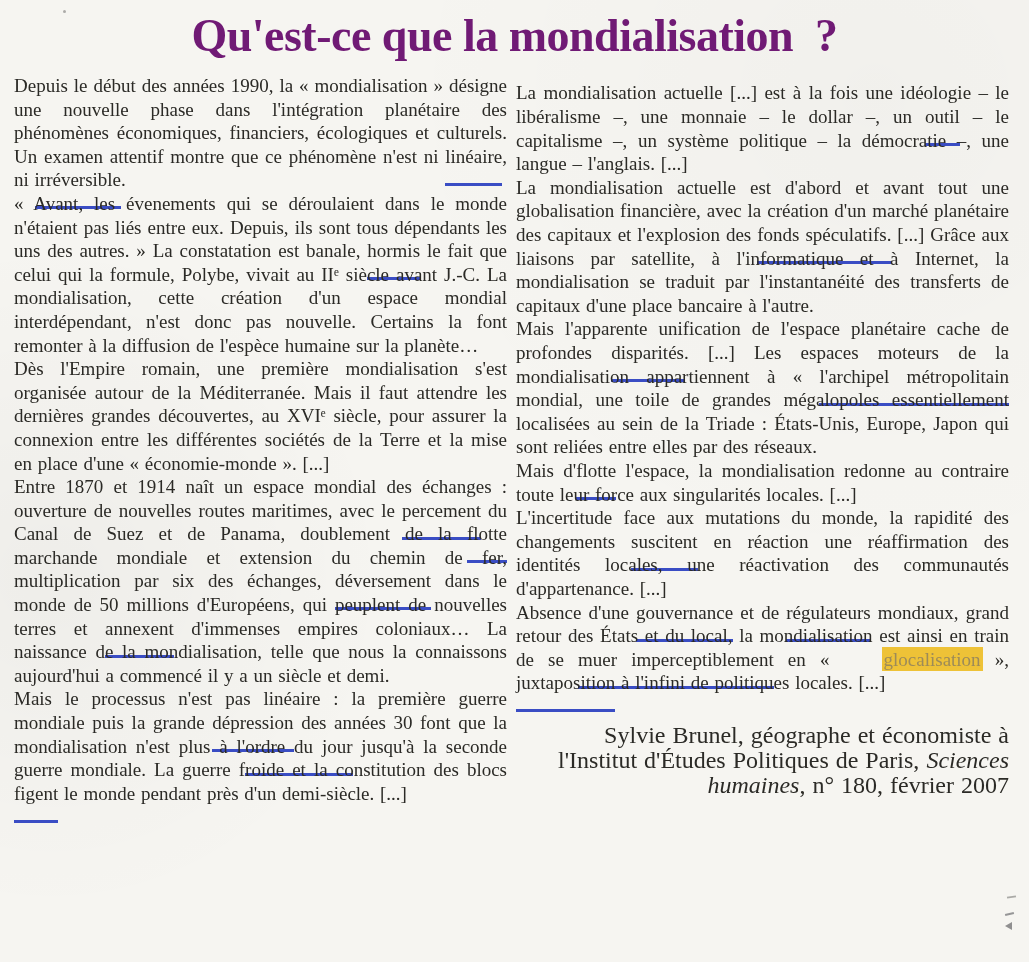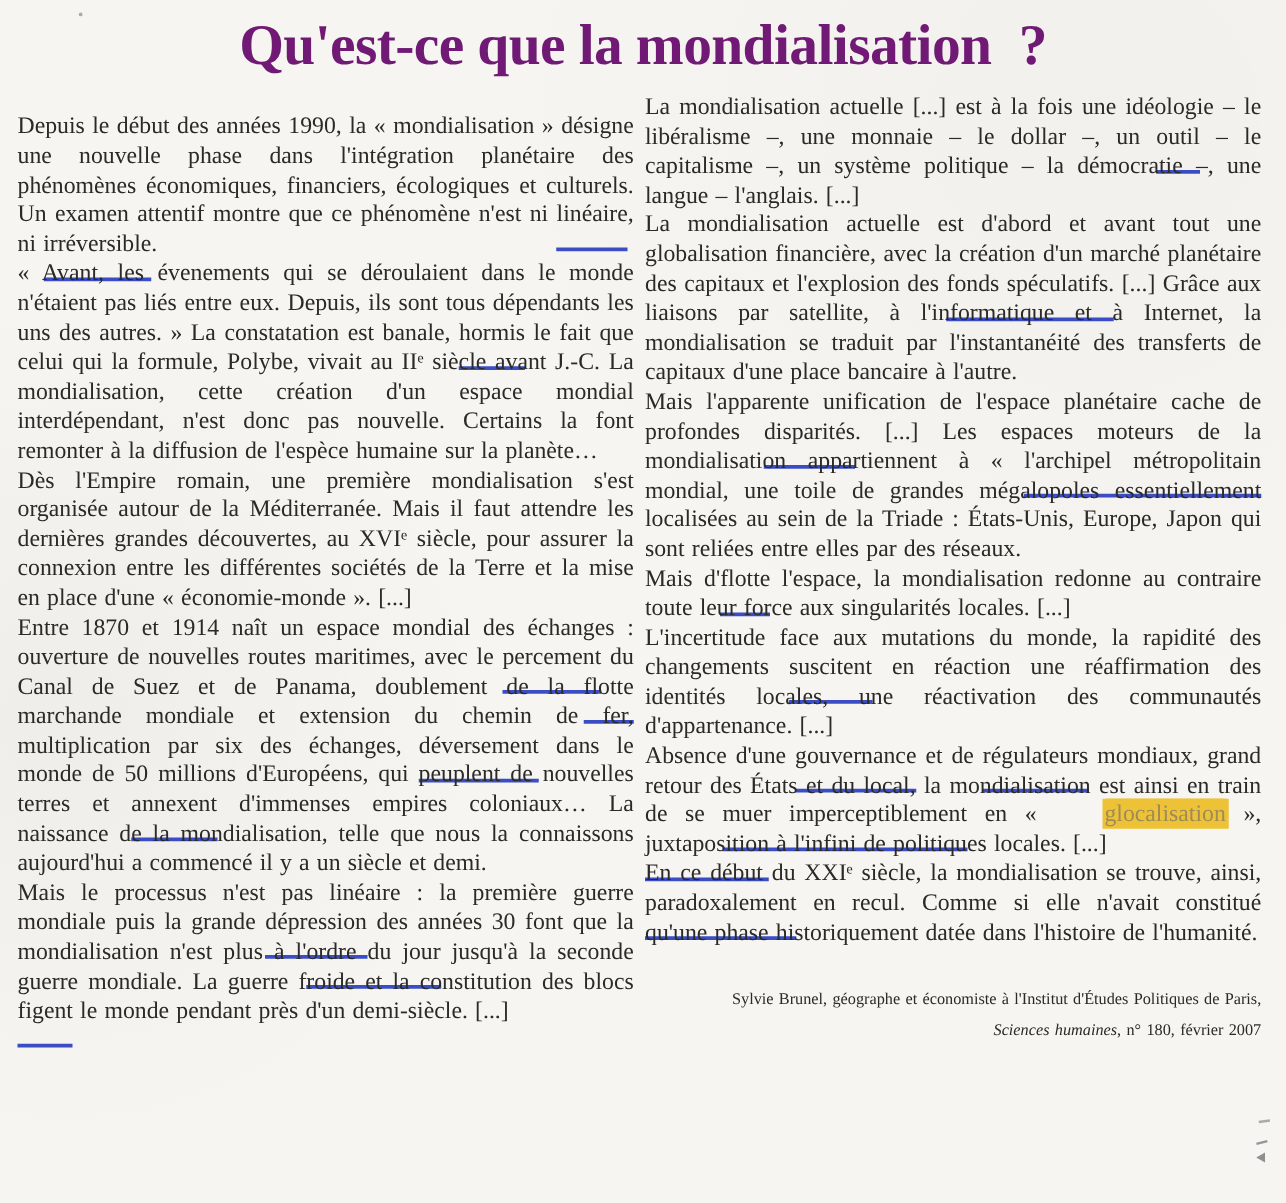--- a/index.html
+++ b/index.html
@@ -49,21 +49,21 @@
     color:var(--hl-ink);
     box-shadow:2px 0 0 var(--highlight), -2px 0 0 var(--highlight);
     padding:2px 0 1px 0;
     margin-left:40px;
   }
   .it{font-style:italic}
   .citation{
     margin-top:28px;
     padding-left:26px;
     text-align:right;
-    font-size:13px;
+    font-size:24px;
     line-height:25px;
   }
   .citation p{margin:0}
   
   .artifact{position:absolute;background:transparent}
   .artifact-dash{
     left:1007px;top:896px;width:9px;height:0;
     border-top:2px solid #8a8a88;transform:rotate(-8deg);opacity:.7;
   }
   .artifact-squiggle{
@@ -96,21 +96,20 @@
         <p><span class="run">Mais le processus n'est pas linéaire : la première guerre mondiale puis la grande </span><span class="run u">dépression</span><span class="run"> des années 30 font que la mondialisation n'est plus à l'</span><span class="run u">ordre du jour</span><span class="run"> jusqu'à la seconde guerre mondiale. La guerre froide et la constitution des blocs </span><span class="run u">figent</span><span class="run"> le monde pendant près d'un demi-siècle. [...]</span></p>
       </div>
     <div class="col">
       <div>
           <p><span class="run">La mondialisation actuelle [...] est à la fois une idéologie – le libéralisme –, une monnaie – le dollar –, un </span><span class="run u">outil</span><span class="run"> – le capitalisme –, un système politique – la démocratie –, une langue – l'anglais. [...]</span></p>
           <p><span class="run">La mondialisation actuelle est d'abord et avant tout une globalisation financière, avec la création d'un marché planétaire des capitaux et l'explosion des </span><span class="run u">fonds spéculatifs.</span><span class="run"> [...] Grâce aux liaisons par satellite, à l'informatique et à Internet, la mondialisation se traduit par l'instantanéité des transferts de capitaux d'une place bancaire à l'autre.</span></p>
           <p><span class="run">Mais l'apparente unification de l'espace planétaire cache de profondes </span><span class="run u">disparités</span><span class="run">. [...] Les espaces moteurs de la mondialisation appartiennent à « </span><span class="run u">l'archipel métropolitain</span><span class="run"> mondial, une toile de grandes mégalopoles essentiellement localisées au sein de la Triade : États-Unis, Europe, Japon qui sont reliées entre elles par des réseaux.</span></p>
           <p><span class="run">Mais d'</span><span class="run u">flotte</span><span class="run"> l'espace, la mondialisation redonne au contraire toute leur force aux singularités locales. [...]</span></p>
           <p><span class="run">L'incertitude face aux mutations du monde, la rapidité des changements </span><span class="run u">suscitent</span><span class="run"> en réaction une réaffirmation des identités locales, une réactivation des communautés d'appartenance. [...]</span></p>
           <p><span class="run">Absence d'une </span><span class="run u">gouvernance</span><span class="run"> et de </span><span class="run u">régulateurs</span><span class="run"> mondiaux, grand retour des États et du local, la mondialisation est ainsi en train de se </span><span class="run u">muer imperceptiblement</span><span class="run"> en « </span><span class="run hl">glocalisation</span><span class="run"> », </span><span class="run u">juxtaposition</span><span class="run"> à l'infini de politiques locales. [...]</span></p>
-          <p><span class="run">En ce début du XXIᵉ siècle, la mondialisation se trouve, ainsi, </span><span class="run u">paradoxalement</span><span class="run"> en recul. Comme si elle n'avait constitué qu'une phase historiquement datée dans l'histoire de l'humanité.</span></p>
         </div>
       <div class="citation">
           <p><span class="run">Sylvie Brunel, géographe et économiste à l'Institut d'Études Politiques de Paris, </span><span class="run it">Sciences humaines</span><span class="run">, n° 180, février 2007</span></p>
         </div>
     </div>
   </div>
 </div>
 
 <div class="artifact artifact-dot"></div>
 <div class="artifact artifact-dash"></div>

